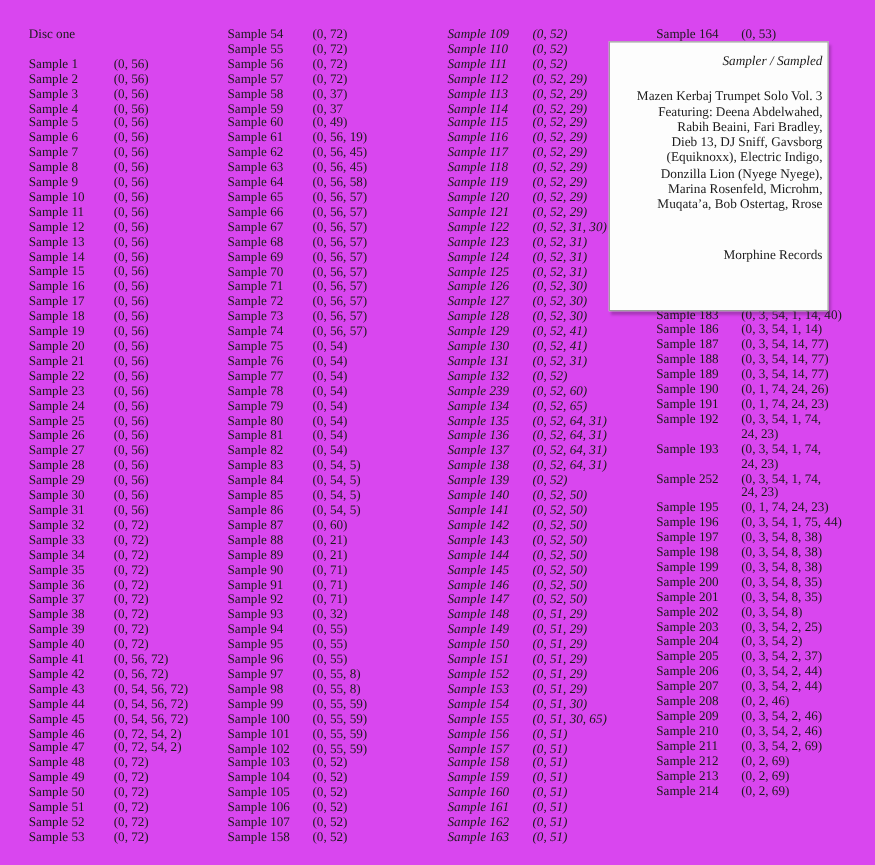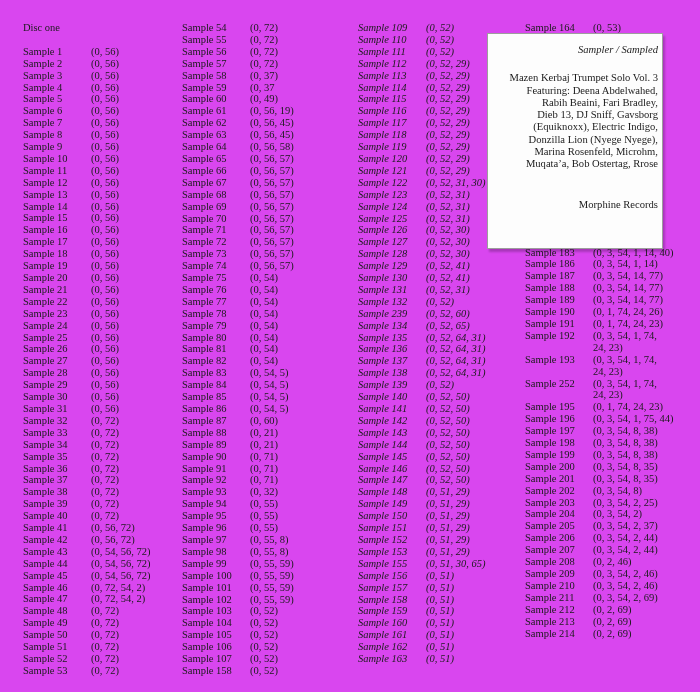--- a/index.html
+++ b/index.html
@@ -698,20 +698,24 @@
           <span class="label">Sample 151</span>
           <span class="value">(0, 51, 29)</span>
         </div>
         <div class="row">
           <span class="label">Sample 152</span>
           <span class="value">(0, 51, 29)</span>
         </div>
         <div class="row">
           <span class="label">Sample 153</span>
           <span class="value">(0, 51, 29)</span>
+        </div>
+        <div class="row">
+          <span class="label">Sample 154</span>
+          <span class="value">(0, 51, 30)</span>
         </div>
         <div class="row">
           <span class="label">Sample 155</span>
           <span class="value">(0, 51, 30, 65)</span>
         </div>
         <div class="row">
           <span class="label">Sample 156</span>
           <span class="value">(0, 51)</span>
         </div>
         <div class="row">

